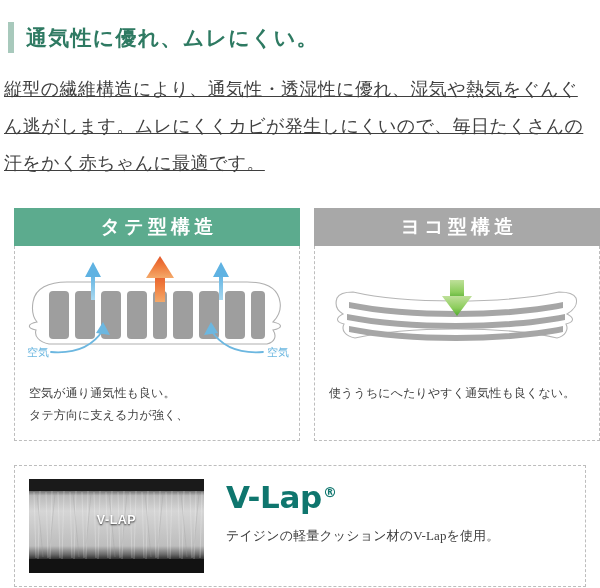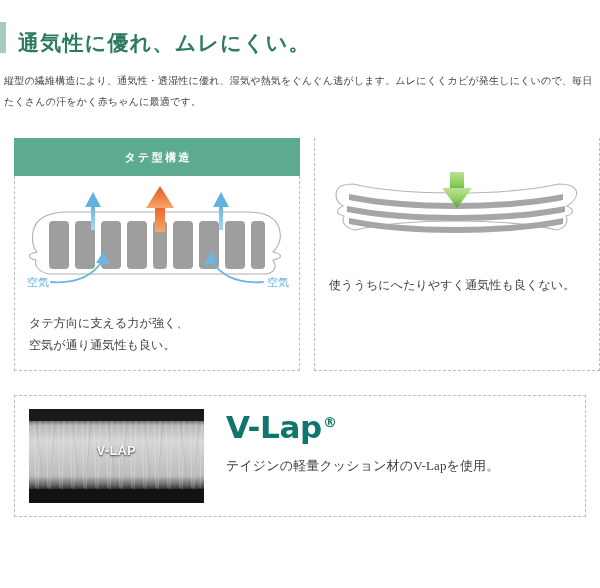--- a/index.html
+++ b/index.html
@@ -19,22 +19,22 @@
   .page {
     position: relative;
     width: 600px;
     height: 588px;
     box-sizing: border-box;
   }
 
   
   .section-heading {
     display: flex;
-    align-items: flex-end;
-    margin: 22px 0 0 0;
+    align-items: center;
+    margin: 22px 0 0 8px;
     padding: 0;
   }
   .heading-bar {
     width: 6px;
     height: 31px;
     background: #a8c9bc;
     flex: 0 0 auto;
     margin-right: 12px;
   }
   .heading-text {
@@ -42,44 +42,45 @@
     font-weight: bold;
     color: #2e7a62;
     letter-spacing: 0.06em;
     line-height: 1;
     white-space: nowrap;
   }
 
   
   .lead {
     margin: 18px 4px 0 4px;
-    font-size: 10px;
+    font-size: 18px;
     line-height: 2.05;
     color: #3f3f3f;
     letter-spacing: 0.02em;
+    text-decoration: underline;
   }
 
   
   .compare {
     display: flex;
     gap: 14px;
     margin: 26px 14px 0 14px;
   }
   .compare-col {
     width: 286px;
     flex: 0 0 auto;
     display: flex;
     flex-direction: column;
   }
   .col-header {
     height: 38px;
     line-height: 38px;
     text-align: center;
     color: #ffffff;
-    font-size: 11px;
+    font-size: 19px;
     font-weight: bold;
     letter-spacing: 0.22em;
     text-indent: 0.22em;
   }
   .col-header.good { background: #5cab8e; }
   .col-header.bad  { background: #a8a8a8; }
 
   .col-body {
     border: 1px dashed #bdbdbd;
     border-top: none;
@@ -238,27 +239,28 @@
             <g>
               <path d="M248 106 C222 108 206 100 196 84" fill="none" stroke="#6cb7e0" stroke-width="1.8" stroke-linecap="round"></path>
               <path d="M196 76 L203 87 L189 89 Z" fill="#6cb7e0"></path>
             </g>
 
             <text x="12" y="110" font-family="'Liberation Sans', sans-serif" font-size="11" fill="#6cb7e0">空気</text>
             <text x="252" y="110" font-family="'Liberation Sans', sans-serif" font-size="11" fill="#6cb7e0">空気</text>
           </svg>
         </div>
         <div class="col-caption">
+          <span>空気が通り通気性も良い。</span>
           <span>タテ方向に支える力が強く、</span>
-          <span>空気が通り通気性も良い。</span>
         </div>
       </div>
     </div>
 
     <div class="compare-col">
+      <div class="col-header bad">ヨコ型構造</div>
       <div class="col-body">
         <div class="diagram">
           <svg width="284" height="118" viewBox="0 0 284 118" xmlns="http://www.w3.org/2000/svg" aria-hidden="true">
             <defs>
               <linearGradient id="downArrGreen" x1="0" y1="0" x2="0" y2="1">
                 <stop offset="0%" stop-color="#bfe09a"></stop>
                 <stop offset="60%" stop-color="#8ccd5c"></stop>
                 <stop offset="100%" stop-color="#4fa82e"></stop>
               </linearGradient>
             </defs>

